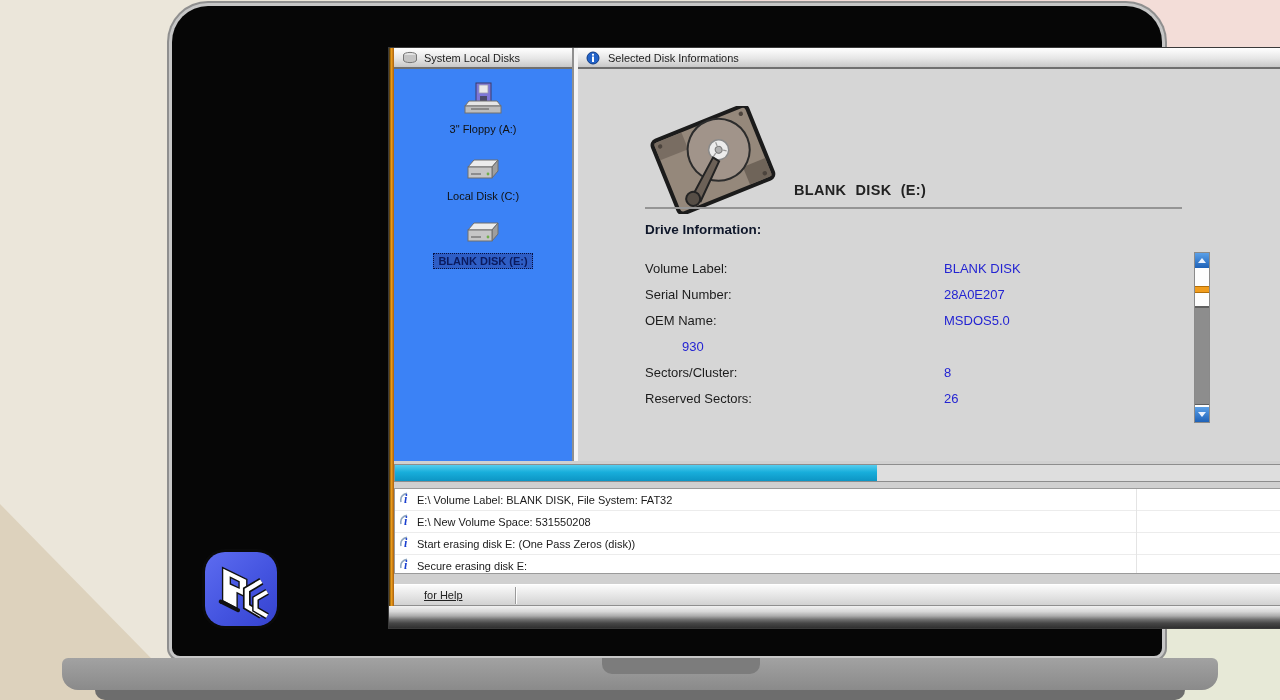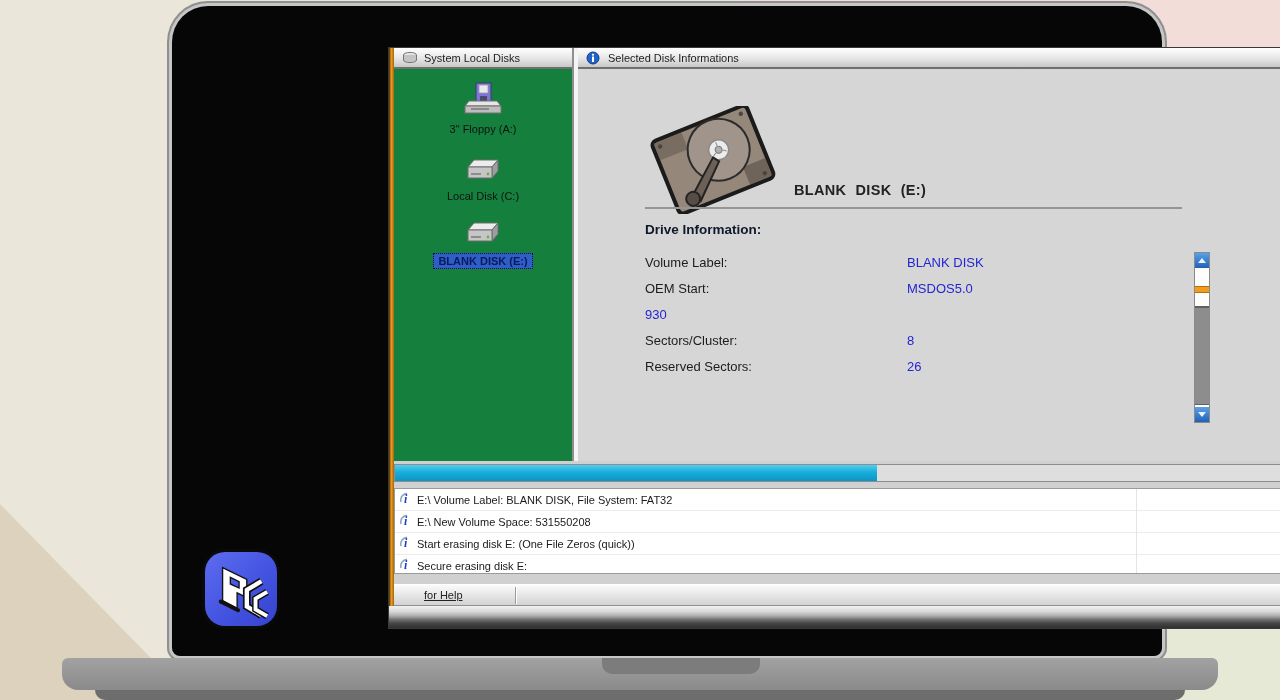--- a/index.html
+++ b/index.html
@@ -14,21 +14,21 @@
     border-radius:36px 36px 8px 8px;box-shadow:0 0 0 3px #c6c6c6,0 0 0 5px #8f8f8f;}
   .laptop-base{position:absolute;left:62px;top:658px;width:1156px;height:32px;
     background:linear-gradient(180deg,#a2a2a2,#8a8a8a);border-radius:6px 6px 16px 16px;}
   .base-notch{position:absolute;left:540px;top:0;width:158px;height:16px;background:#7c7c7c;border-radius:0 0 10px 10px;}
   .laptop-foot{position:absolute;left:95px;top:690px;width:1090px;height:10px;background:#6d6d6d;border-radius:0 0 10px 10px;}
 
   
   .app-window{position:absolute;left:217px;top:42px;width:918px;height:580px;background:#d0d0d0;box-shadow:0 0 0 1px #3a3a3a;}
   .left-stripe{position:absolute;left:0;top:0;width:5px;height:580px;
     background:linear-gradient(90deg,#3a2a08,#f0a01c 45%,#a85f0e);}
-  .panel{position:absolute;top:0;height:413px;background:#15803d;}
+  .panel{position:absolute;top:0;height:413px;background:#3b82f6;}
   .panel-left{left:5px;width:178px;}
   .panel-divider{position:absolute;left:183px;top:0;width:6px;height:413px;
     background:linear-gradient(90deg,#8f8f8f 0 2px,#f4f4f4 2px 6px);}
   .panel-right{left:189px;width:729px;background:#d6d6d6;}
   .panel-header{position:absolute;left:0;top:0;right:0;height:21px;
     background:linear-gradient(180deg,#ffffff 0%,#e6e6e6 55%,#c8c8c8 100%);
     border-bottom:2px solid #6f6f6f;display:flex;align-items:center;gap:6px;padding-left:8px;box-sizing:border-box;
     font-size:11px;color:#1c1c1c;}
   .hdr-icon{display:inline-flex;width:16px;height:14px;}
 
@@ -39,23 +39,23 @@
   .disk-label.selected{background:var(--selection-blue,#2e5ec6);color:var(--selection-text,#0a1a5e);
     font-weight:bold;padding:1px 4px;border:1px dotted #061040;}
   .gap22{height:22px;}.gap18{height:18px;}
 
   
   .hdd-photo{position:absolute;left:64px;top:58px;width:140px;height:108px;}
   .disk-title{position:absolute;left:216px;top:134px;font-size:14.5px;font-weight:bold;color:#222;word-spacing:5px;letter-spacing:.3px;}
   .title-rule{position:absolute;left:67px;top:159px;width:537px;height:2px;background:#959595;}
   .section-heading{position:absolute;left:67px;top:174px;font-size:13.5px;font-weight:bold;color:#0f172a;}
   .fields{position:absolute;left:67px;top:207px;width:560px;}
-  .field-row{display:flex;height:26px;align-items:flex-start;}
+  .field-row{display:flex;height:26px;align-items:center;}
   .field-label{width:262px;font-size:13px;color:#1c1c1c;}
-  .field-value{font-size:13px;color:var(--value-blue,#2424d2);}
+  .field-value{font-size:13px;color:var(--value-blue,#2424d2);margin-left:37px;}
 
   
   .v-scrollbar{position:absolute;left:616px;top:204px;width:16px;height:171px;background:#fdfdfd;border:1px solid #8a8a8a;box-sizing:border-box;}
   .sb-btn{position:absolute;left:0;width:14px;height:15px;background:linear-gradient(180deg,#5aa0e8,#1f62b8);
     display:flex;align-items:center;justify-content:center;}
   .sb-up{top:0;}.sb-down{bottom:0;}
   .sb-arrow{width:0;height:0;border-left:4px solid transparent;border-right:4px solid transparent;}
   .sb-up .sb-arrow{border-bottom:5px solid #eaf2ff;}
   .sb-down .sb-arrow{border-top:5px solid #eaf2ff;}
   .sb-marker{position:absolute;left:0;top:33px;width:14px;height:7px;background:var(--scroll-orange,#f09c1c);border-top:1px solid #b36f08;border-bottom:1px solid #b36f08;box-sizing:border-box;}
@@ -190,21 +190,25 @@
         <span class="disk-title">BLANK DISK (E:)</span>
         <div class="title-rule"></div>
         <div class="section-heading">Drive Information:</div>
 
         <div class="fields">
           <div class="field-row">
             <span class="field-label">Volume Label:</span>
             <span class="field-value">BLANK DISK</span>
           </div>
           <div class="field-row">
-            <span class="field-label">OEM Start:</span>
+            <span class="field-label">Serial Number:</span>
+            <span class="field-value">28A0E207</span>
+          </div>
+          <div class="field-row">
+            <span class="field-label">OEM Name:</span>
             <span class="field-value">MSDOS5.0</span>
           </div>
           <div class="field-row">
             <span class="field-value">930</span>
           </div>
           <div class="field-row">
             <span class="field-label">Sectors/Cluster:</span>
             <span class="field-value">8</span>
           </div>
           <div class="field-row">
@@ -243,21 +247,21 @@
                 <path d="M2 12 Q0.5 5 8 3.2" stroke="#8fa6c0" stroke-width="1.6" fill="none"></path>
                 <text x="5" y="12.5" font-family="Liberation Serif,serif" font-style="italic" font-weight="bold" font-size="12" fill="#1a3fd0">i</text>
               </svg></span>
           <span class="log-text">E:\ New Volume Space: 531550208</span>
         </div>
         <div class="log-row">
           <span><svg width="15" height="15" viewBox="0 0 15 15">
                 <path d="M2 12 Q0.5 5 8 3.2" stroke="#8fa6c0" stroke-width="1.6" fill="none"></path>
                 <text x="5" y="12.5" font-family="Liberation Serif,serif" font-style="italic" font-weight="bold" font-size="12" fill="#1a3fd0">i</text>
               </svg></span>
-          <span class="log-text">Start erasing disk E: (One File Zeros (quick))</span>
+          <span class="log-text">Start erasing disk E: (One Pass Zeros (disk))</span>
         </div>
         <div class="log-row">
           <span><svg width="15" height="15" viewBox="0 0 15 15">
                 <path d="M2 12 Q0.5 5 8 3.2" stroke="#8fa6c0" stroke-width="1.6" fill="none"></path>
                 <text x="5" y="12.5" font-family="Liberation Serif,serif" font-style="italic" font-weight="bold" font-size="12" fill="#1a3fd0">i</text>
               </svg></span>
           <span class="log-text">Secure erasing disk E:</span>
         </div>
       </div>
 

